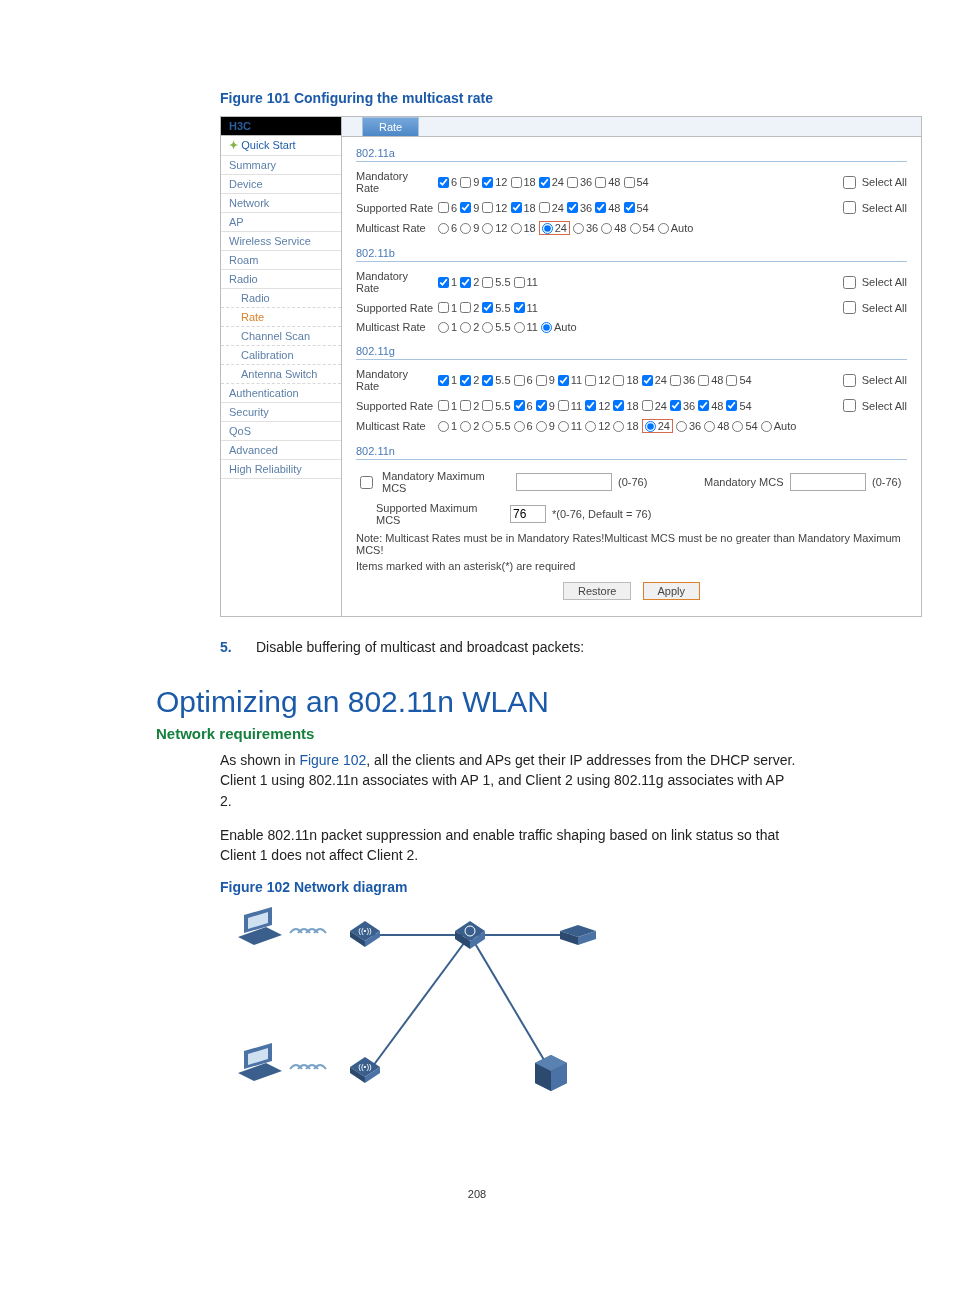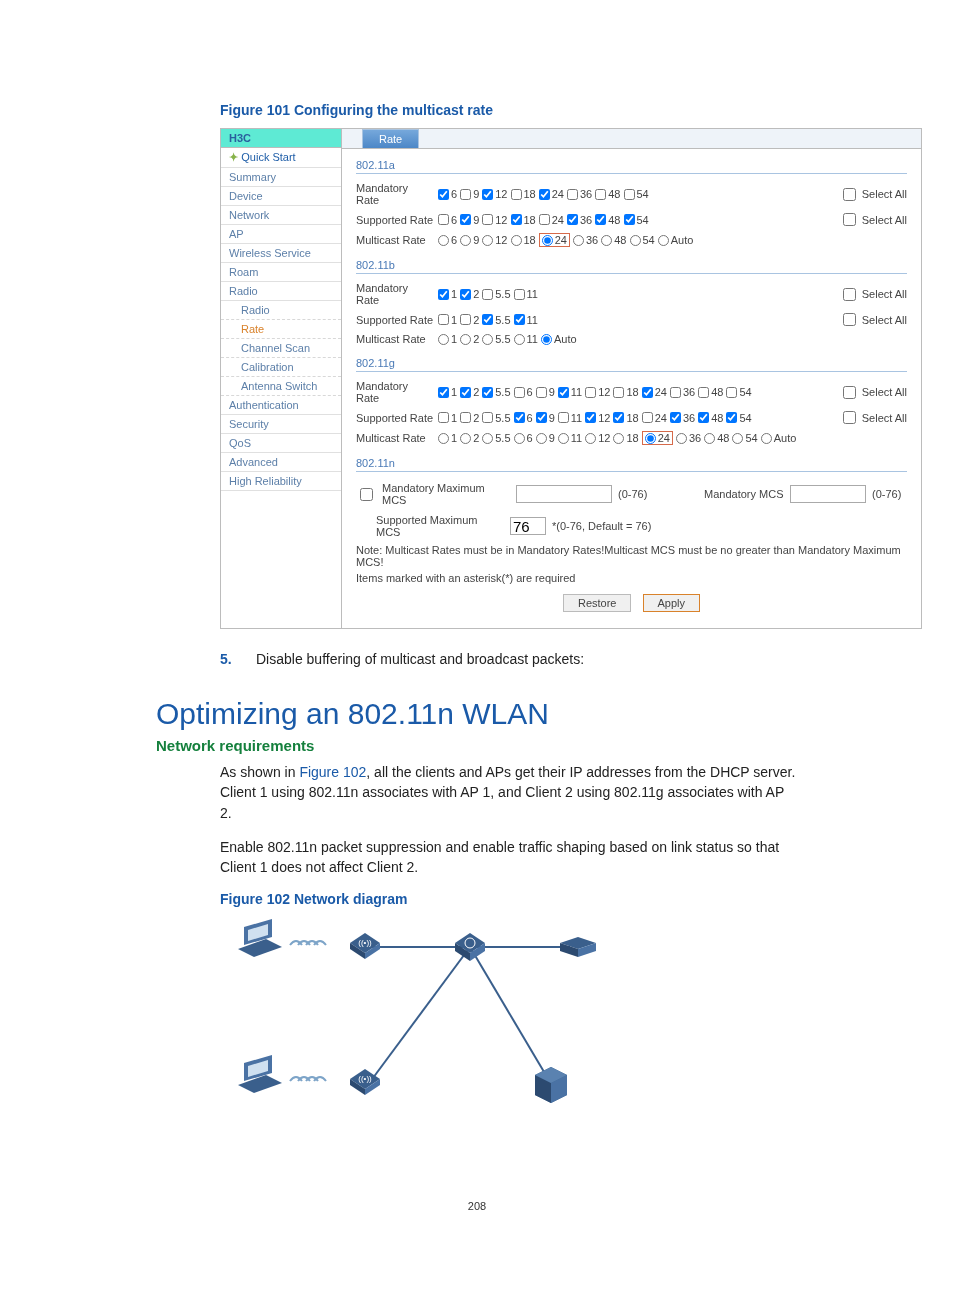--- a/index.html
+++ b/index.html
@@ -4,21 +4,21 @@
 <style>
   body {
     margin: 0;
     font-family: Arial, Helvetica, sans-serif;
     font-size: 12px;
     color: #222;
     background: #fff;
   }
   .page {
     width: 822px;
-    margin: 12px auto;
+    margin: 0 auto;
     padding: 80px 90px 60px 90px;
     box-sizing: border-box;
   }
   .fig-caption {
     color: #1a5aa8;
     font-weight: bold;
     font-size: 14px;
     margin: 10px 0 10px 64px;
   }
   .app {
@@ -34,21 +34,21 @@
   .sidebar {
     width: 120px;
     border-right: 1px solid #bcbcbc;
     background: #fff;
   }
   .sidebar .brand {
     padding: 3px 8px;
     font-weight: bold;
     color: #2a5e9e;
     border-bottom: 1px solid #bcbcbc;
-    background: #5eead4;
+    background: #000000;
   }
   .sidebar .item {
     padding: 3px 8px;
     color: #5c7fa8;
     border-bottom: 1px solid #e0e0e0;
     font-size: 11px;
     white-space: nowrap;
   }
   .sidebar .item.quick {
     color: #1f5ea8;
@@ -141,21 +141,21 @@
   .n-row {
     display: flex;
     align-items: center;
     padding: 4px 0;
     gap: 6px;
     color: #444;
   }
   .n-row input[type="text"] {
     height: 14px;
     border: 1px solid #aaa;
-    font-size: 15px;
+    font-size: 12px;
     padding: 1px 2px;
   }
   .notes {
     color: #444;
     padding: 2px 0;
   }
   .btn-row {
     text-align: center;
     padding: 8px 0 12px 0;
   }

